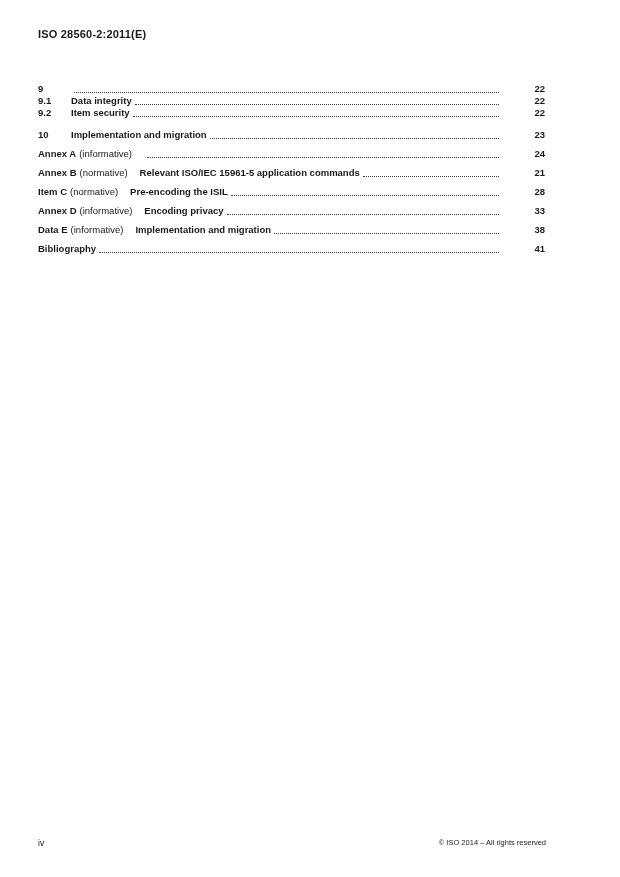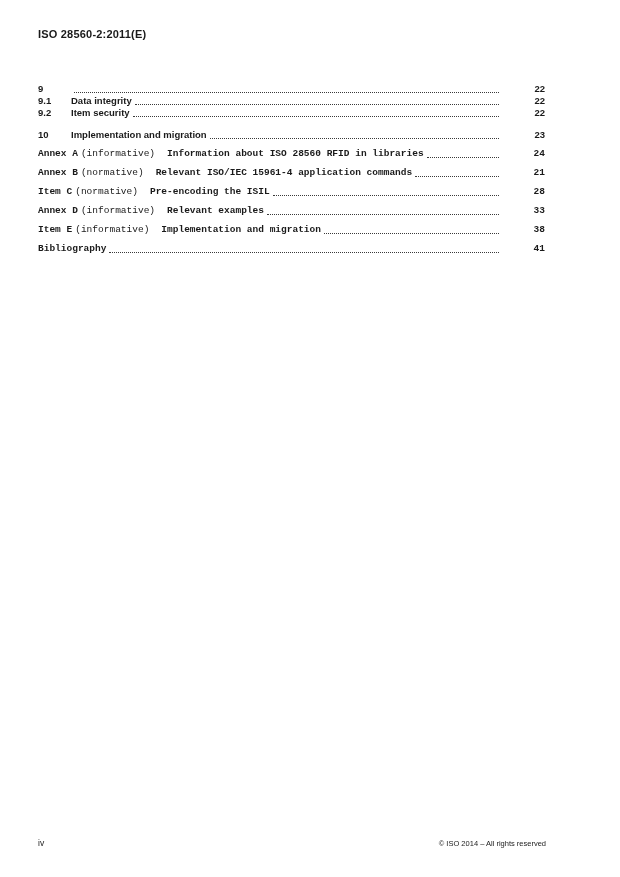--- a/index.html
+++ b/index.html
@@ -60,29 +60,29 @@
     border-bottom: 1.6px dotted #3a3a3a;
   }
   .pg {
     font-weight: bold;
     min-width: 14px;
     text-align: right;
     flex-shrink: 0;
     margin-left: 29px;
   }
   .gap-lg { margin-top: 10px; }
-  .gap-md { margin-top: 7px; font-family: Liberation Mono, monospace; }
+  .gap-md { margin-top: 7px; }
   .footer {
     position: absolute;
     left: 38px;
     right: 74px;
     top: 838px;
     display: flex;
     justify-content: space-between;
-    align-items: center;
+    align-items: flex-start;
     gap: 35px;
   }
   .footer .folio { font-size: 8.5px; color: #222; }
   .footer .copy { font-size: 7.5px; color: #222; }
 </style>
 </head>
 <body>
 
 <div class="page">
 
@@ -113,51 +113,50 @@
     <div class="row gap-lg">
       <span class="num">10</span>
       <span class="b">Implementation and migration</span>
       <span class="leader"></span>
       <span class="pg">23</span>
     </div>
 
     <div class="row gap-md">
       <span class="b">Annex A</span>
       <span class="designation">(informative)</span>
-      <span class="b">Information about ISO 28560 RFID in libraries</span>
       <span class="leader"></span>
       <span class="pg">24</span>
     </div>
 
     <div class="row gap-md">
       <span class="b">Annex B</span>
       <span class="designation">(normative)</span>
-      <span class="b">Relevant ISO/IEC 15961-4 application commands</span>
+      <span class="b">Relevant ISO/IEC 15961-5 application commands</span>
       <span class="leader"></span>
       <span class="pg">21</span>
     </div>
 
     <div class="row gap-md">
       <span class="b">Item C</span>
       <span class="designation">(normative)</span>
       <span class="b">Pre-encoding the ISIL</span>
       <span class="leader"></span>
       <span class="pg">28</span>
     </div>
 
     <div class="row gap-md">
       <span class="b">Annex D</span>
       <span class="designation">(informative)</span>
-      <span class="b">Relevant examples</span>
+      <span class="b">Encoding privacy</span>
       <span class="leader"></span>
       <span class="pg">33</span>
     </div>
 
     <div class="row gap-md">
-      <span class="b">Item E</span>
+      <span class="b">Data E</span>
       <span class="designation">(informative)</span>
       <span class="b">Implementation and migration</span>
       <span class="leader"></span>
       <span class="pg">38</span>
     </div>
 
     <div class="row gap-md">
       <span class="b">Bibliography</span>
       <span class="leader"></span>
       <span class="pg">41</span>

